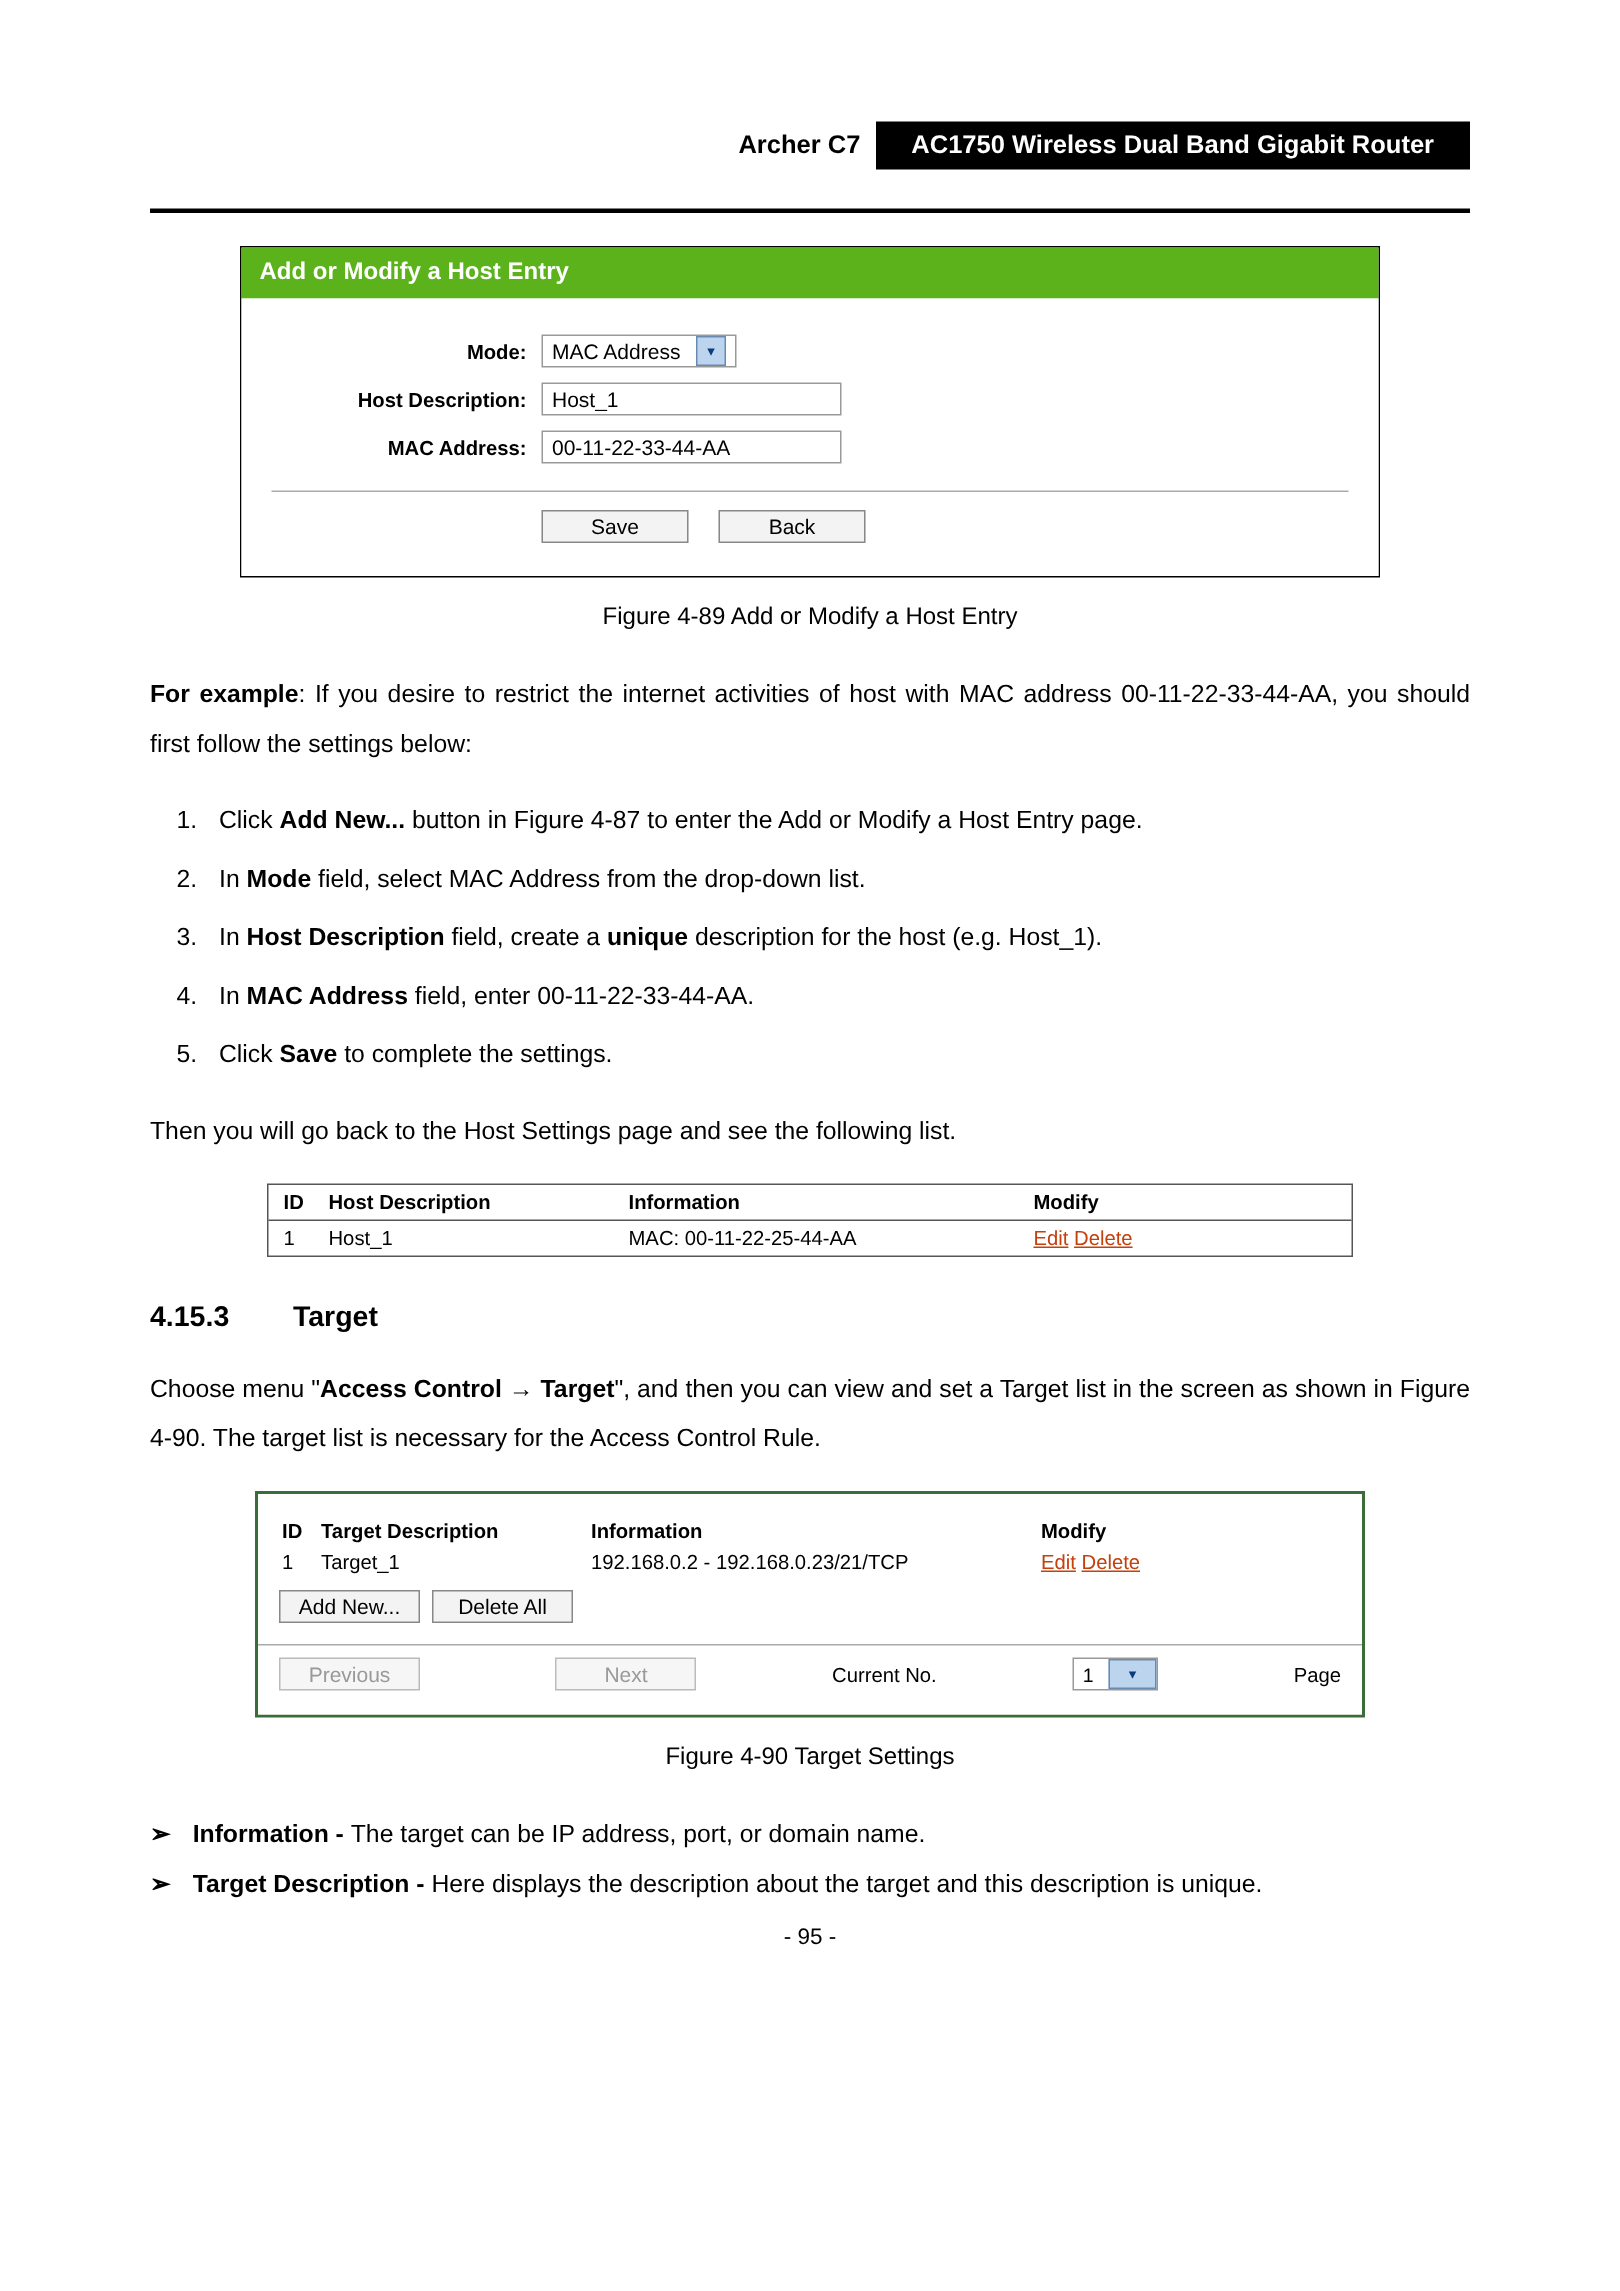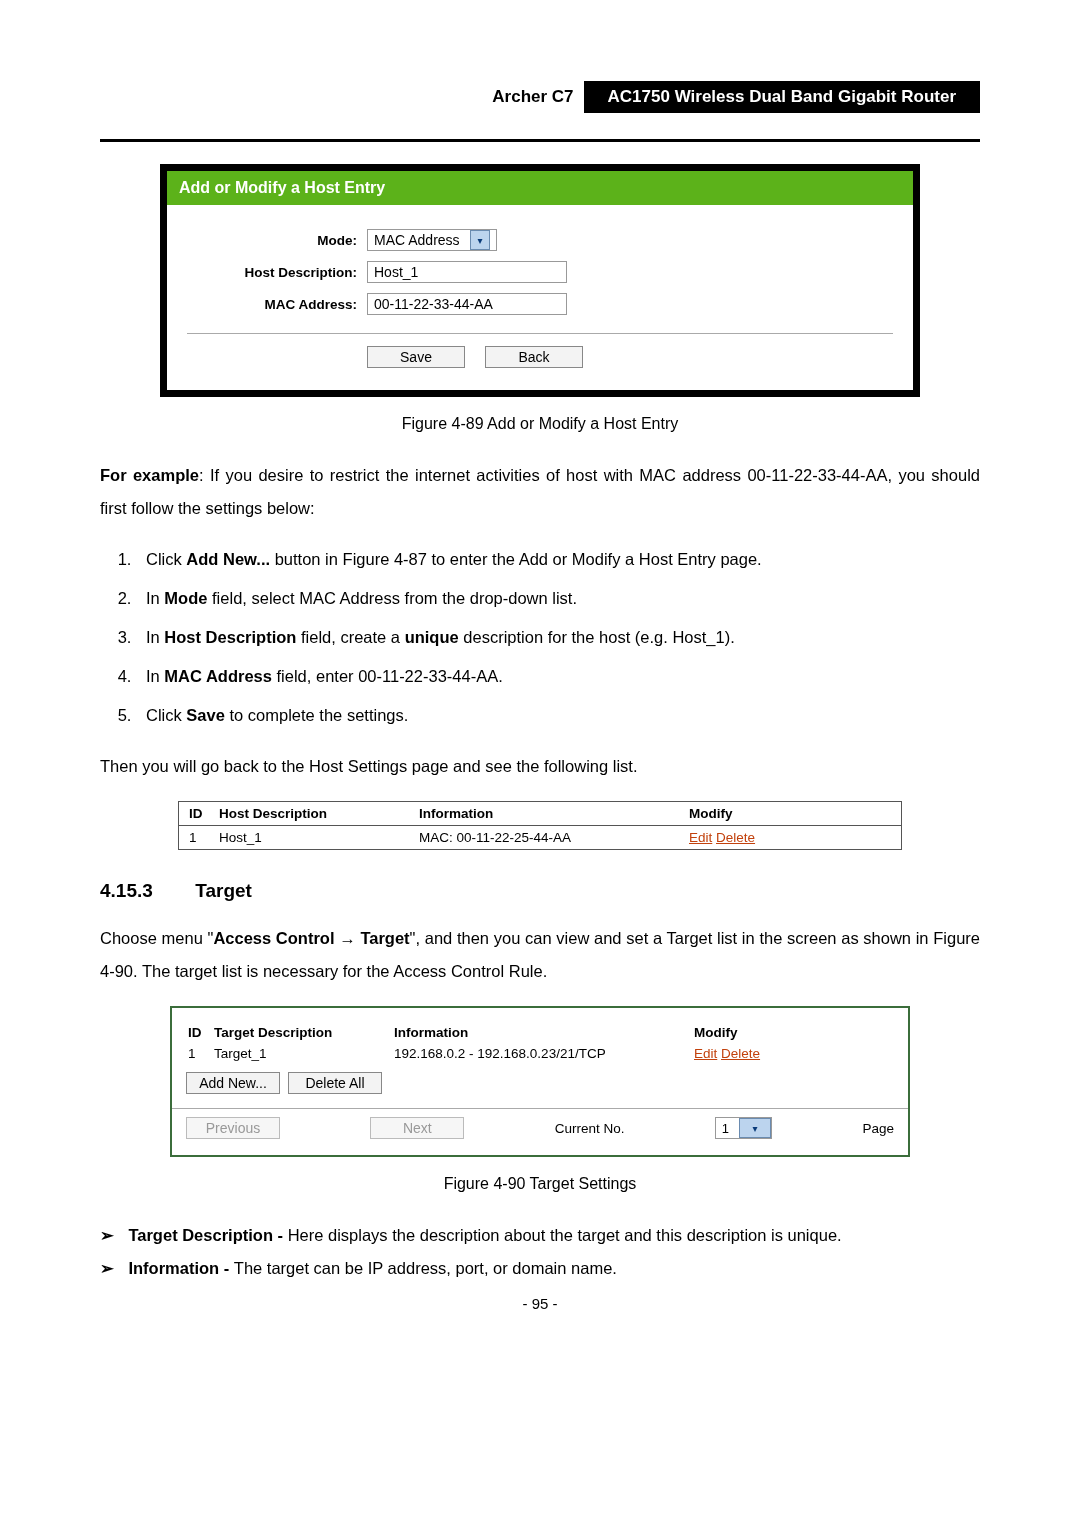--- a/index.html
+++ b/index.html
@@ -37,21 +37,21 @@
   }
   .header-rule {
     border: 0;
     border-top: 3px solid #000;
     margin: 0 0 22px 0;
   }
 
   
   .panel {
     margin: 0 60px;
-    border: 7px solid #000000;
+    border: 1px solid #000000;
   }
   .panel-low {
     margin: 0 70px;
     border: 2px solid #3b6d3b;
   }
   .panel-head {
     background: #5cb21a;
     color: #fff;
     font-weight: bold;
     font-size: 16px;
@@ -329,21 +329,21 @@
         </span>
         <span>Page</span>
       </div>
     </div>
   </div>
 
   <div class="caption">Figure 4-90 Target Settings</div>
 
   <ul class="bl">
     <li>
+      <b>Information - </b><span>The target can be IP address, port, or domain name.</span>
+    </li>
+    <li>
       <b>Target Description - </b><span>Here displays the description about the target and this description is unique.</span>
-    </li>
-    <li>
-      <b>Information - </b><span>The target can be IP address, port, or domain name.</span>
     </li>
   </ul>
 
   <div class="pagenum">- 95 -</div>
 </div>
 
 </body></html>

